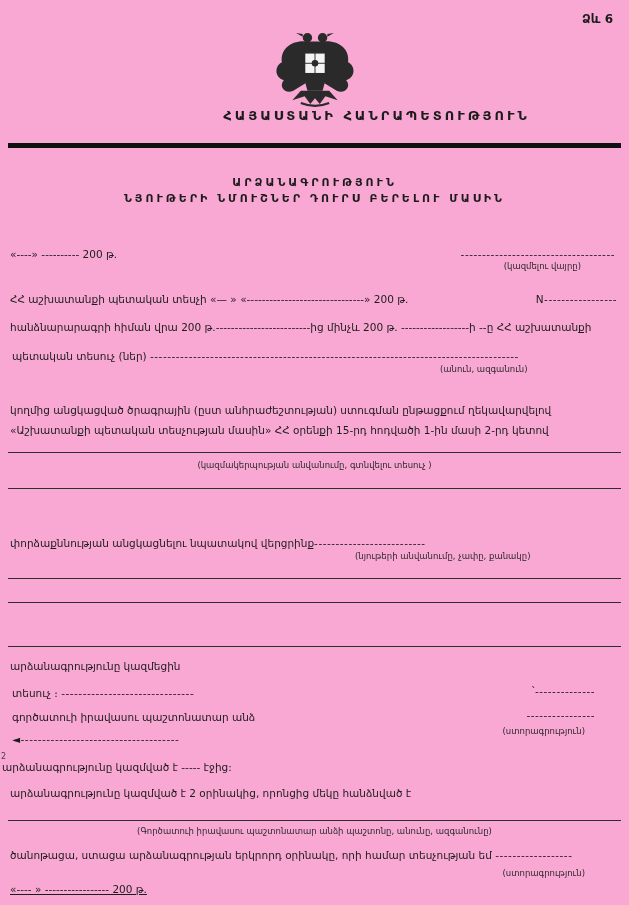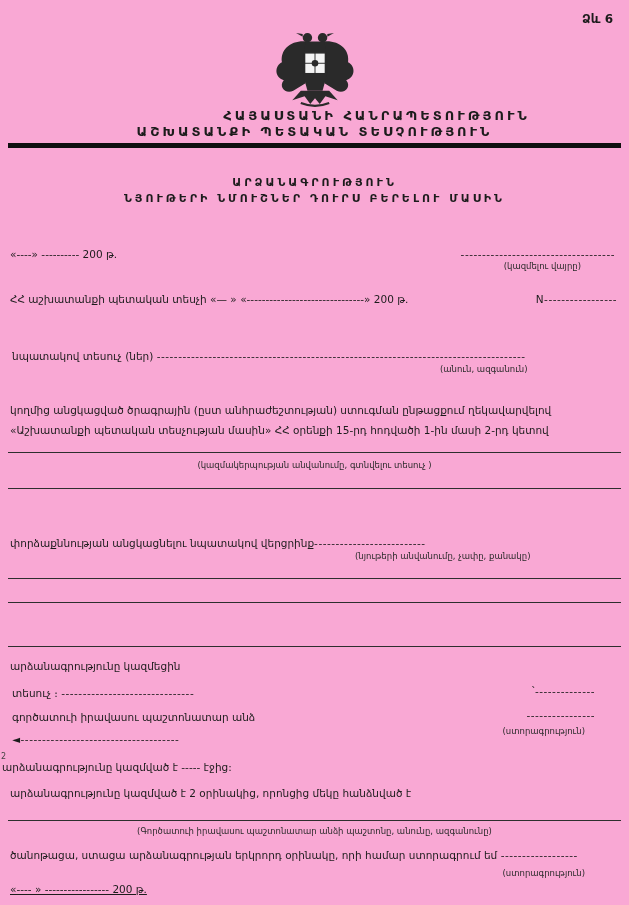--- a/index.html
+++ b/index.html
@@ -46,39 +46,39 @@
       </g>
       <rect x="44" y="26" width="22" height="22" fill="#f4f4f4" stroke="#2a2a2a" stroke-width="1.5"></rect>
       <line x1="55" y1="26" x2="55" y2="48" stroke="#2a2a2a" stroke-width="1"></line>
       <line x1="44" y1="37" x2="66" y2="37" stroke="#2a2a2a" stroke-width="1"></line>
       <circle cx="55" cy="37" r="3.5" fill="#2a2a2a"></circle>
       <path d="M40,79 q15,6 30,0" stroke="#2a2a2a" fill="none" stroke-width="2.4"></path>
     </svg>
   </div>
 
   <div class="abs hdr" style="top:108px;left:16px;margin-left:46px;">ՀԱՅԱՍՏԱՆԻ ՀԱՆՐԱՊԵՏՈՒԹՅՈՒՆ</div>
-  <div class="abs hdr" style="top:124px;left:0;">ԱՇԽԱՏԱՆՔԻ ՊԵՏԱԿԱՆ ՏԵՍՉՈՒԹՅՈՒՆ</div>
 
   <div class="abs thickbar" style="top:143px;left:8px;right:8px;"></div>
 
   <div class="abs ttl" style="top:176px;left:0;">ԱՐՁԱՆԱԳՐՈՒԹՅՈՒՆ</div>
   <div class="abs ttl" style="top:192px;left:0;">ՆՅՈՒԹԵՐԻ ՆՄՈՒՇՆԵՐ ԴՈՒՐՍ ԲԵՐԵԼՈՒ ՄԱՍԻՆ</div>
 
   <div class="abs body-text" style="top:247px;left:10px;">«----» ---------- 200 թ.</div>
   <div class="abs body-text dashes right" style="top:247px;right:14px;">------------------------------------</div>
   <div class="abs caption right" style="top:261px;right:48px;">(կազմելու վայրը)</div>
 
   <div class="abs body-text row" style="top:292px;left:10px;right:12px;">
     <span>ՀՀ աշխատանքի պետական տեսչի «— » «-------------------------------» 200 թ.</span>
     <span class="dashes">N-----------------</span>
   </div>
 
+  <div class="abs body-text" style="top:320px;left:10px;right:12px;">հանձնարարագրի հիման վրա 200 թ.-------------------------ից մինչև  200 թ. ------------------ի  --ը  ՀՀ աշխատանքի</div>
 
   <div class="abs body-text" style="top:349px;left:12px;right:12px;white-space:nowrap;overflow:hidden;">
-    <span>նպատակով տեսուչ (ներ)</span>
+    <span>պետական տեսուչ (ներ)</span>
     <span class="dashes">--------------------------------------------------------------------------------------</span>
   </div>
   <div class="abs caption" style="top:364px;left:440px;">(անուն, ազգանուն)</div>
 
   <div class="abs body-text" style="top:400px;left:10px;right:12px;line-height:1.95;">կողմից անցկացված ծրագրային (ըստ անհրաժեշտության) ստուգման ընթացքում   ղեկավարվելով «Աշխատանքի պետական տեսչության մասին» ՀՀ օրենքի  15-րդ հոդվածի 1-ին մասի 2-րդ կետով</div>
 
   <div class="abs rule" style="top:452px;left:8px;right:8px;"></div>
   <div class="abs caption center" style="top:460px;left:0;width:100%;">(կազմակերպության անվանումը, գտնվելու տեսուչ )</div>
   <div class="abs rule" style="top:488px;left:8px;right:8px;"></div>
 
@@ -108,20 +108,20 @@
   <div class="abs" style="top:752px;left:1px;font-size:8px;color:#444;">2</div>
 
   <div class="abs body-text" style="top:760px;left:2px;">արձանագրությունը կազմված է ----- էջից:</div>
 
   <div class="abs body-text" style="top:786px;left:10px;">արձանագրությունը կազմված է 2 օրինակից, որոնցից մեկը  հանձնված է</div>
 
   <div class="abs rule" style="top:820px;left:8px;right:8px;"></div>
   <div class="abs caption center" style="top:826px;left:0;width:100%;">(Գործատուի իրավասու պաշտոնատար անձի պաշտոնը, անունը, ազգանունը)</div>
 
   <div class="abs body-text" style="top:848px;left:10px;right:12px;white-space:nowrap;">
-    <span>ծանոթացա,  ստացա արձանագրության  երկրորդ օրինակը, որի համար ստորագրում եմ</span>
+    <span>ծանոթացա,  ստացա արձանագրության  երկրորդ օրինակը, որի համար տեսչության եմ</span>
     <span class="dashes">------------------</span>
   </div>
   <div class="abs caption right" style="top:868px;right:44px;">(ստորագրություն)</div>
 
   <div class="abs body-text" style="top:882px;left:10px;text-decoration:underline;">«---- » ----------------- 200 թ.</div>
 
 </div>
 
 </body></html>

